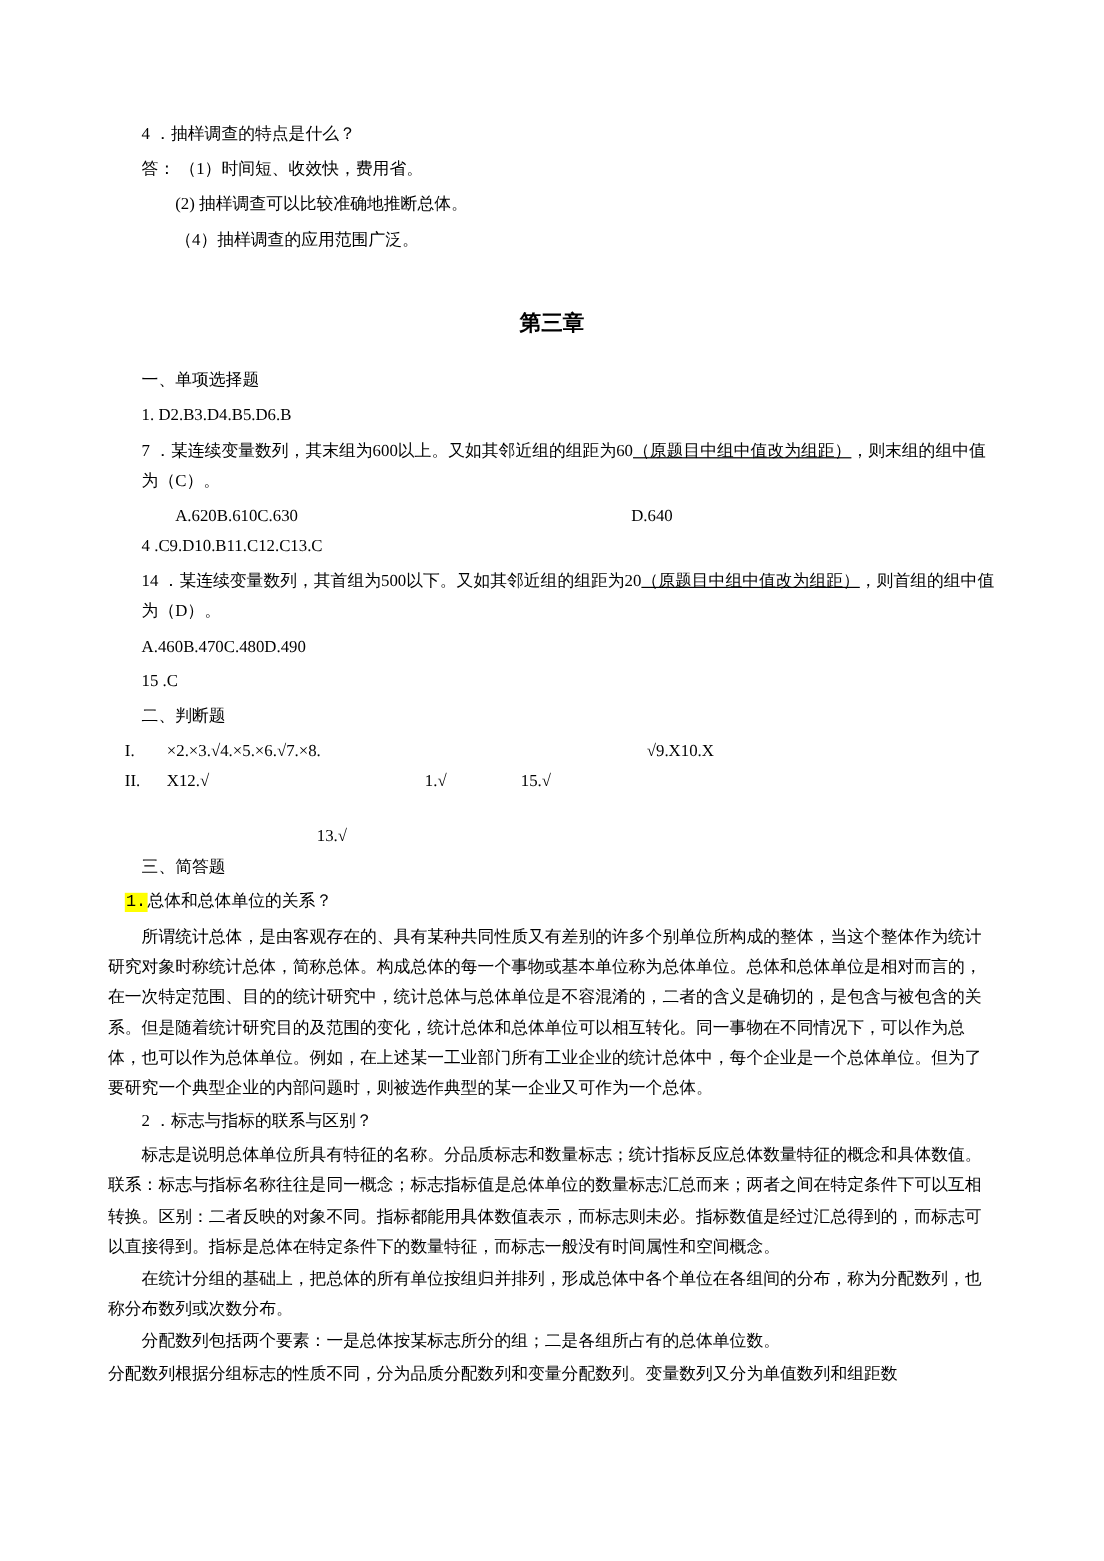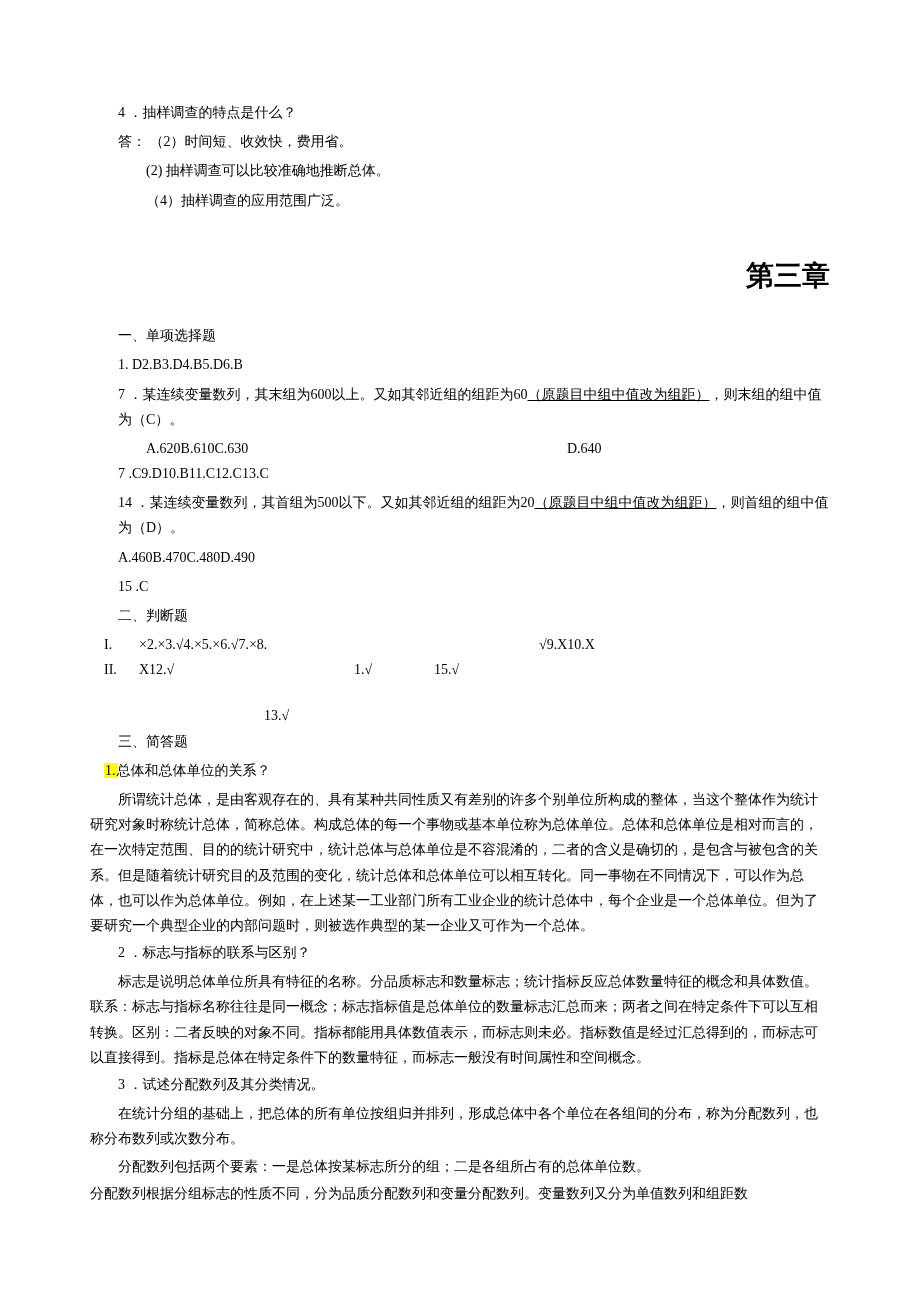--- a/index.html
+++ b/index.html
@@ -16,81 +16,80 @@
     min-height: 1301px;
     padding: 100px 90px 84px 90px;
     box-sizing: border-box;
   }
   p {
     margin: 0 0 4px 0;
   }
   .indent1 { padding-left: 2em; }
   .indent2 { padding-left: 4em; }
   .chapter-title {
-    text-align: right;
-    font-size: 28px;
+    text-align: center;
+    font-size: 18px;
     margin: 40px 0 20px 0;
-    font-family: Liberation Mono, monospace;
+    font-family: Liberation Sans, sans-serif;
   }
   .red { color: #000000; text-decoration: underline; }
   .highlight {
     background: #ffff00;
     padding: 0 1px;
   }
   .q7-answers {
     display: flex;
-    gap: 41px;
   }
   .q7-a { padding-left: 4em; width: 380px; }
   .q7-d { }
   .judge-row1 { display: flex; }
   .judge-row2 { display: flex; }
   .j-label { width: 2.5em; padding-left: 1em; }
   .j1-a { width: 400px; }
   .j1-b { }
   .j2-a { width: 125px; }
   .j2-b { width: 90px; margin-top: 46px; }
   .j2-c { width: 80px; }
   .j2-d { }
   .body-para {
     text-indent: 2em;
     margin-bottom: 2px;
   }
-  .noindent { text-indent: 0; }
+  .noindent { text-indent: 0; font-family: Liberation Mono, monospace; }
 </style>
 </head>
 <body>
 
 <div class="page">
 
   <p class="indent1">
     <span>4</span>
     <span>．抽样调查的特点是什么？</span>
   </p>
   <p class="indent1">
     <span>答：</span>
-    <span>（2）时间短、收效快，费用省。</span>
+    <span>（1）时间短、收效快，费用省。</span>
   </p>
   <p class="indent2">(2) 抽样调查可以比较准确地推断总体。</p>
   <p class="indent2">（4）抽样调查的应用范围广泛。</p>
 
   <h2 class="chapter-title">第三章</h2>
 
   <p class="indent1">一、单项选择题</p>
   <p class="indent1">1.   D2.B3.D4.B5.D6.B</p>
 
   <p class="indent1">
     <span>7</span>
     <span>．某连续变量数列，其末组为600以上。又如其邻近组的组距为60</span><span class="red">（原题目中组中值改为组距）</span><span>，则末组的组中值为（C）。</span>
   </p>
   <div class="q7-answers">
     <div class="q7-a">A.620B.610C.630</div>
     <div class="q7-d">D.640</div>
   </div>
-  <p class="indent1">7      .C9.D10.B11.C12.C13.C</p>
+  <p class="indent1">4      .C9.D10.B11.C12.C13.C</p>
 
   <p class="indent1">
     <span>14</span>
     <span>．某连续变量数列，其首组为500以下。又如其邻近组的组距为20</span><span class="red">（原题目中组中值改为组距）</span><span>，则首组的组中值为（D）。</span>
   </p>
   <p class="indent1">A.460B.470C.480D.490</p>
   <p class="indent1">15      .C</p>
 
   <p class="indent1">二、判断题</p>
   <div class="judge-row1">
@@ -112,21 +111,17 @@
     <span class="highlight">1.</span><span>总体和总体单位的关系？</span>
   </p>
   <p class="body-para">所谓统计总体，是由客观存在的、具有某种共同性质又有差别的许多个别单位所构成的整体，当这个整体作为统计研究对象时称统计总体，简称总体。构成总体的每一个事物或基本单位称为总体单位。总体和总体单位是相对而言的，在一次特定范围、目的的统计研究中，统计总体与总体单位是不容混淆的，二者的含义是确切的，是包含与被包含的关系。但是随着统计研究目的及范围的变化，统计总体和总体单位可以相互转化。同一事物在不同情况下，可以作为总体，也可以作为总体单位。例如，在上述某一工业部门所有工业企业的统计总体中，每个企业是一个总体单位。但为了要研究一个典型企业的内部问题时，则被选作典型的某一企业又可作为一个总体。</p>
 
   <p class="indent1">
     <span>2</span>
     <span>．标志与指标的联系与区别？</span>
   </p>
   <p class="body-para">标志是说明总体单位所具有特征的名称。分品质标志和数量标志；统计指标反应总体数量特征的概念和具体数值。联系：标志与指标名称往往是同一概念；标志指标值是总体单位的数量标志汇总而来；两者之间在特定条件下可以互相转换。区别：二者反映的对象不同。指标都能用具体数值表示，而标志则未必。指标数值是经过汇总得到的，而标志可以直接得到。指标是总体在特定条件下的数量特征，而标志一般没有时间属性和空间概念。</p>
 
-  <p class="indent1">
-    <span>3</span>
-    <span>．试述分配数列及其分类情况。</span>
-  </p>
   <p class="body-para">在统计分组的基础上，把总体的所有单位按组归并排列，形成总体中各个单位在各组间的分布，称为分配数列，也称分布数列或次数分布。</p>
   <p class="body-para">分配数列包括两个要素：一是总体按某标志所分的组；二是各组所占有的总体单位数。</p>
   <p class="noindent">分配数列根据分组标志的性质不同，分为品质分配数列和变量分配数列。变量数列又分为单值数列和组距数</p>
 
 </div>
 
 </body></html>

